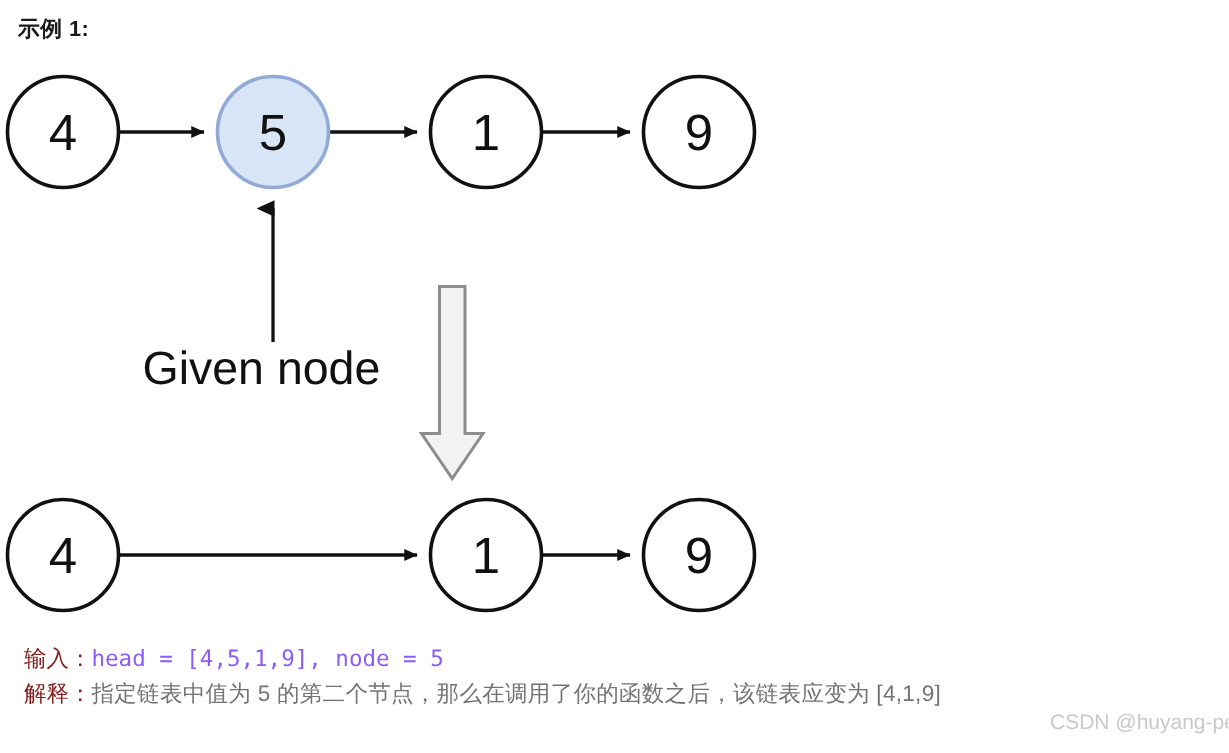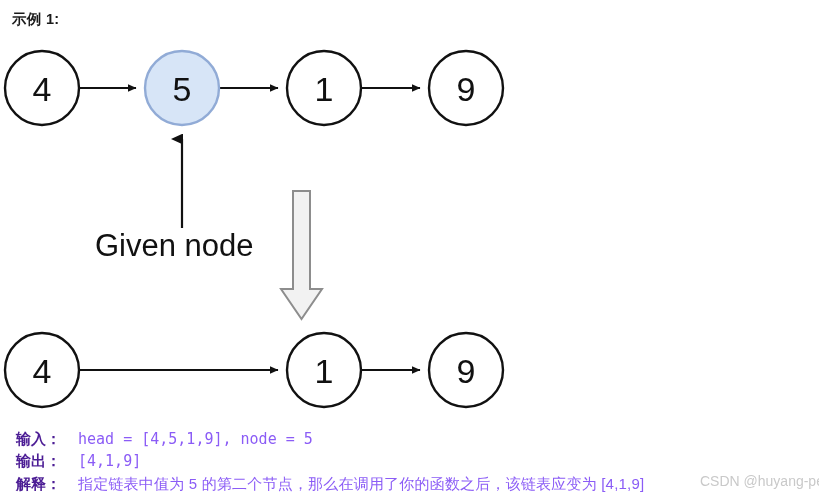--- a/index.html
+++ b/index.html
@@ -84,36 +84,36 @@
   }
   .io-line {
     font-size: 15px;
     line-height: 22px;
     white-space: nowrap;
     color: #8e8e8e;
     font-family: "DejaVu Sans Mono", "Liberation Mono", monospace;
   }
   .io-label {
     font-family: "Liberation Sans", "DejaVu Sans", sans-serif;
-    font-weight: bold;
-    color: #4c1d95;
-    margin-right: 17px;
+    font-weight: normal;
+    color: #7f1d1d;
+    margin-right: 0;
   }
   .io-value {
     color: #8b5cf6;
   }
   .explain-line {
     font-family: "Liberation Sans", "DejaVu Sans", sans-serif;
     font-size: 15px;
     line-height: 23px;
     white-space: nowrap;
     color: #8e8e8e;
   }
   .explain-text {
-    color: #8b5cf6;
+    color: #737373;
     letter-spacing: 0.2px;
   }
   .watermark {
     position: absolute;
     left: 700px;
     top: 473px;
     font-family: "Liberation Sans", "DejaVu Sans", sans-serif;
     font-size: 14px;
     color: #c9c9c9;
     white-space: nowrap;
@@ -190,23 +190,20 @@
         <circle class="node-circle-plain" cx="466" cy="370" r="37"></circle>
         <text class="node-value-text" x="466" y="371">9</text>
       </g>
     </g>
   </svg>
 
   <div class="io-block">
     <div class="io-line">
       <span class="io-label">输入：</span><span class="io-value">head = [4,5,1,9], node = 5</span>
     </div>
-    <div class="io-line">
-      <span class="io-label">输出：</span><span class="io-value">[4,1,9]</span>
-    </div>
     <div class="explain-line">
       <span class="io-label">解释：</span><span class="explain-text">指定链表中值为 5 的第二个节点，那么在调用了你的函数之后，该链表应变为 [4,1,9]</span>
     </div>
   </div>
 
   <div class="watermark">CSDN @huyang-pei</div>
 
 </div>
 
 </body></html>

